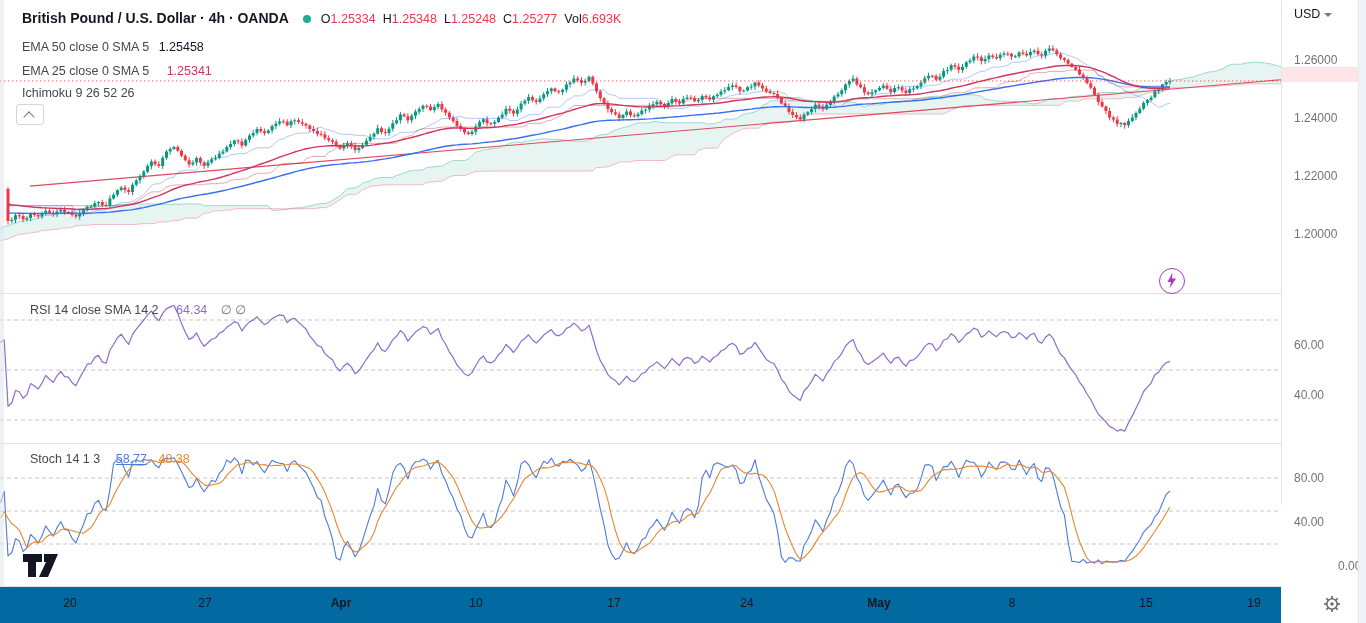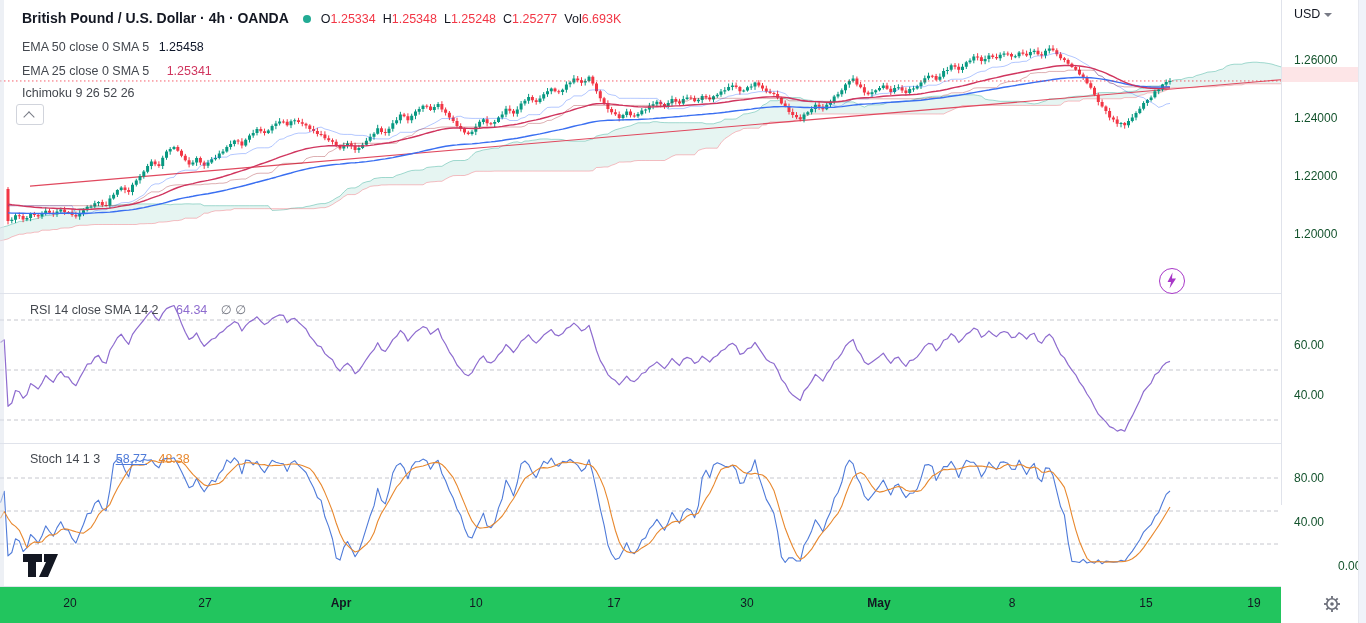--- a/index.html
+++ b/index.html
@@ -17,25 +17,25 @@
   .val-purple{color:#8e6ccf;margin-left:14px;}
   .val-k{color:#4f7bd9;margin-left:12px;text-decoration:underline;}
   .val-d{color:#e8882e;margin-left:8px;}
   .val-gray{color:#787b86;margin-left:10px;}
   .collapse-btn{position:absolute;left:16px;top:104px;width:26px;height:19px;border:1px solid #d1d4dc;
       border-radius:3px;background:#fff;z-index:6;cursor:pointer;}
   .chev{position:absolute;left:8px;top:8px;width:7px;height:7px;border-top:1.5px solid #787b86;
       border-right:1.5px solid #787b86;transform:rotate(-45deg);}
   #axis{position:absolute;left:1281px;top:0;width:77px;height:505px;border-left:1px solid #e0e3eb;background:#fff;}
   #scrollstrip{position:absolute;left:1358px;top:0;width:8px;height:623px;background:#f0f3fa;border-left:1px solid #e6e8ef;}
-  .tick{position:absolute;left:12px;font-size:12px;color:#14532d;}
+  .tick{position:absolute;left:12px;font-size:12px;color:#737373;}
   #usd{position:absolute;left:12px;top:7px;font-size:12.5px;color:#131722;cursor:pointer;}
   #usd .caret{display:inline-block;width:0;height:0;border-left:4px solid transparent;border-right:4px solid transparent;
       border-top:4px solid #787b86;margin-left:4px;vertical-align:middle;}
-  #timeaxis{position:absolute;left:0;top:586px;width:1281px;height:37px;border-top:1px solid #e0e3eb;background:#22c55e;}
+  #timeaxis{position:absolute;left:0;top:586px;width:1281px;height:37px;border-top:1px solid #e0e3eb;background:#0369a1;}
   .tlabel{position:absolute;top:9px;transform:translateX(-50%);font-size:12px;color:#131722;}
   .tlabel.bold{font-weight:bold;}
   #gear{position:absolute;left:1322px;top:594px;width:20px;height:20px;cursor:pointer;}
   #bolt-btn{position:absolute;left:1159px;top:268px;width:26px;height:26px;border:1.5px solid #a838c8;
       border-radius:50%;background:#fff;z-index:6;cursor:pointer;box-sizing:border-box;}
   #tvlogo{position:absolute;left:22px;top:551px;z-index:6;cursor:pointer;}
   .pinkband{position:absolute;left:1282px;top:67px;width:76px;height:15px;background:rgba(242,54,69,0.13);}
   .leftstrip{position:absolute;left:0;top:0;width:4px;height:586px;background:rgba(222,228,237,0.55);z-index:4;}
 </style>
 </head>
@@ -124,21 +124,21 @@
     </div>
   <div class="pinkband"></div>
   <div id="scrollstrip"></div>
 
   <div id="timeaxis">
       <div class="tlabel" style="left: 70px;">20</div>
       <div class="tlabel" style="left: 205px;">27</div>
       <div class="tlabel bold" style="left: 341px;">Apr</div>
       <div class="tlabel" style="left: 476px;">10</div>
       <div class="tlabel" style="left: 614px;">17</div>
-      <div class="tlabel" style="left: 747px;">30</div>
+      <div class="tlabel" style="left: 747px;">24</div>
       <div class="tlabel bold" style="left: 879px;">May</div>
       <div class="tlabel" style="left: 1012px;">8</div>
       <div class="tlabel" style="left: 1146px;">15</div>
       <div class="tlabel" style="left: 1254px;">19</div>
     </div>
   <div id="gear">
     <svg width="20" height="20">
       <circle cx="10" cy="10" r="5.2" fill="none" stroke="#6a6d78" stroke-width="1.6"></circle>
       <circle cx="10" cy="10" r="1.8" fill="#6a6d78"></circle>
       <g stroke="#6a6d78" stroke-width="1.8">

